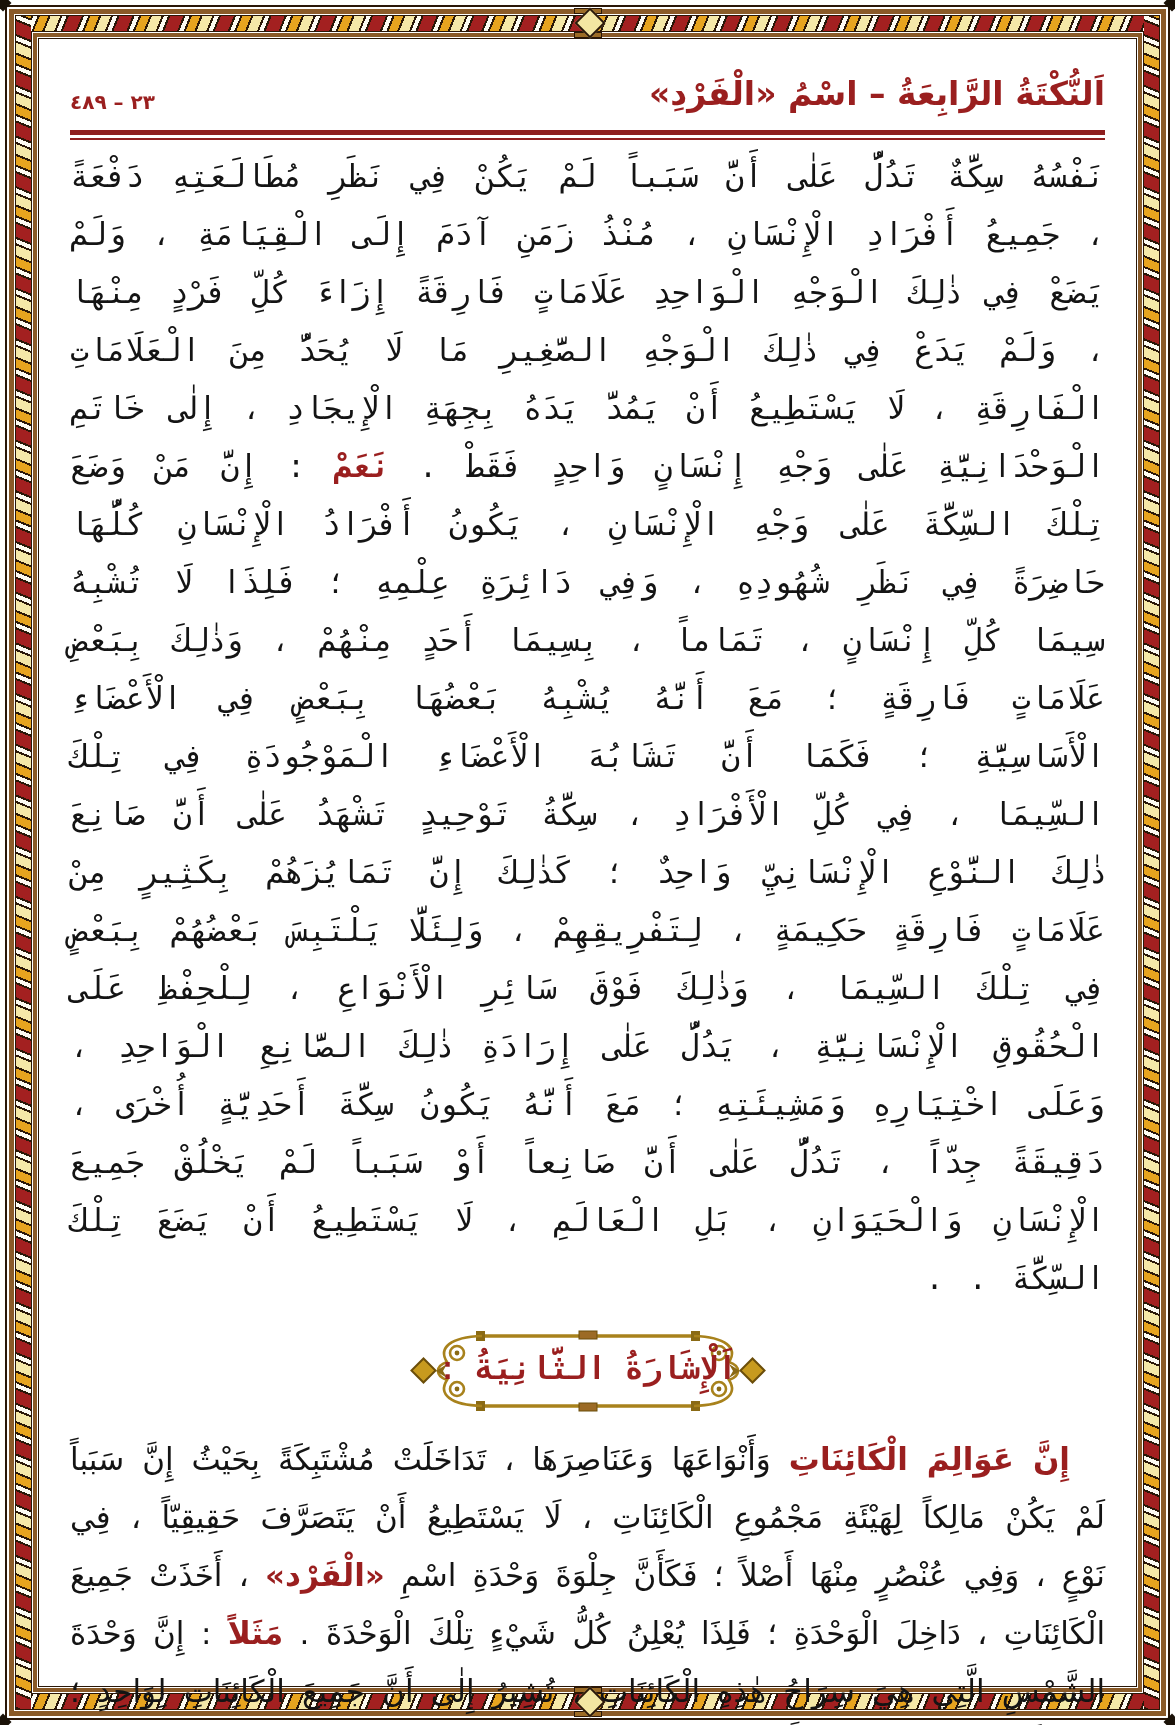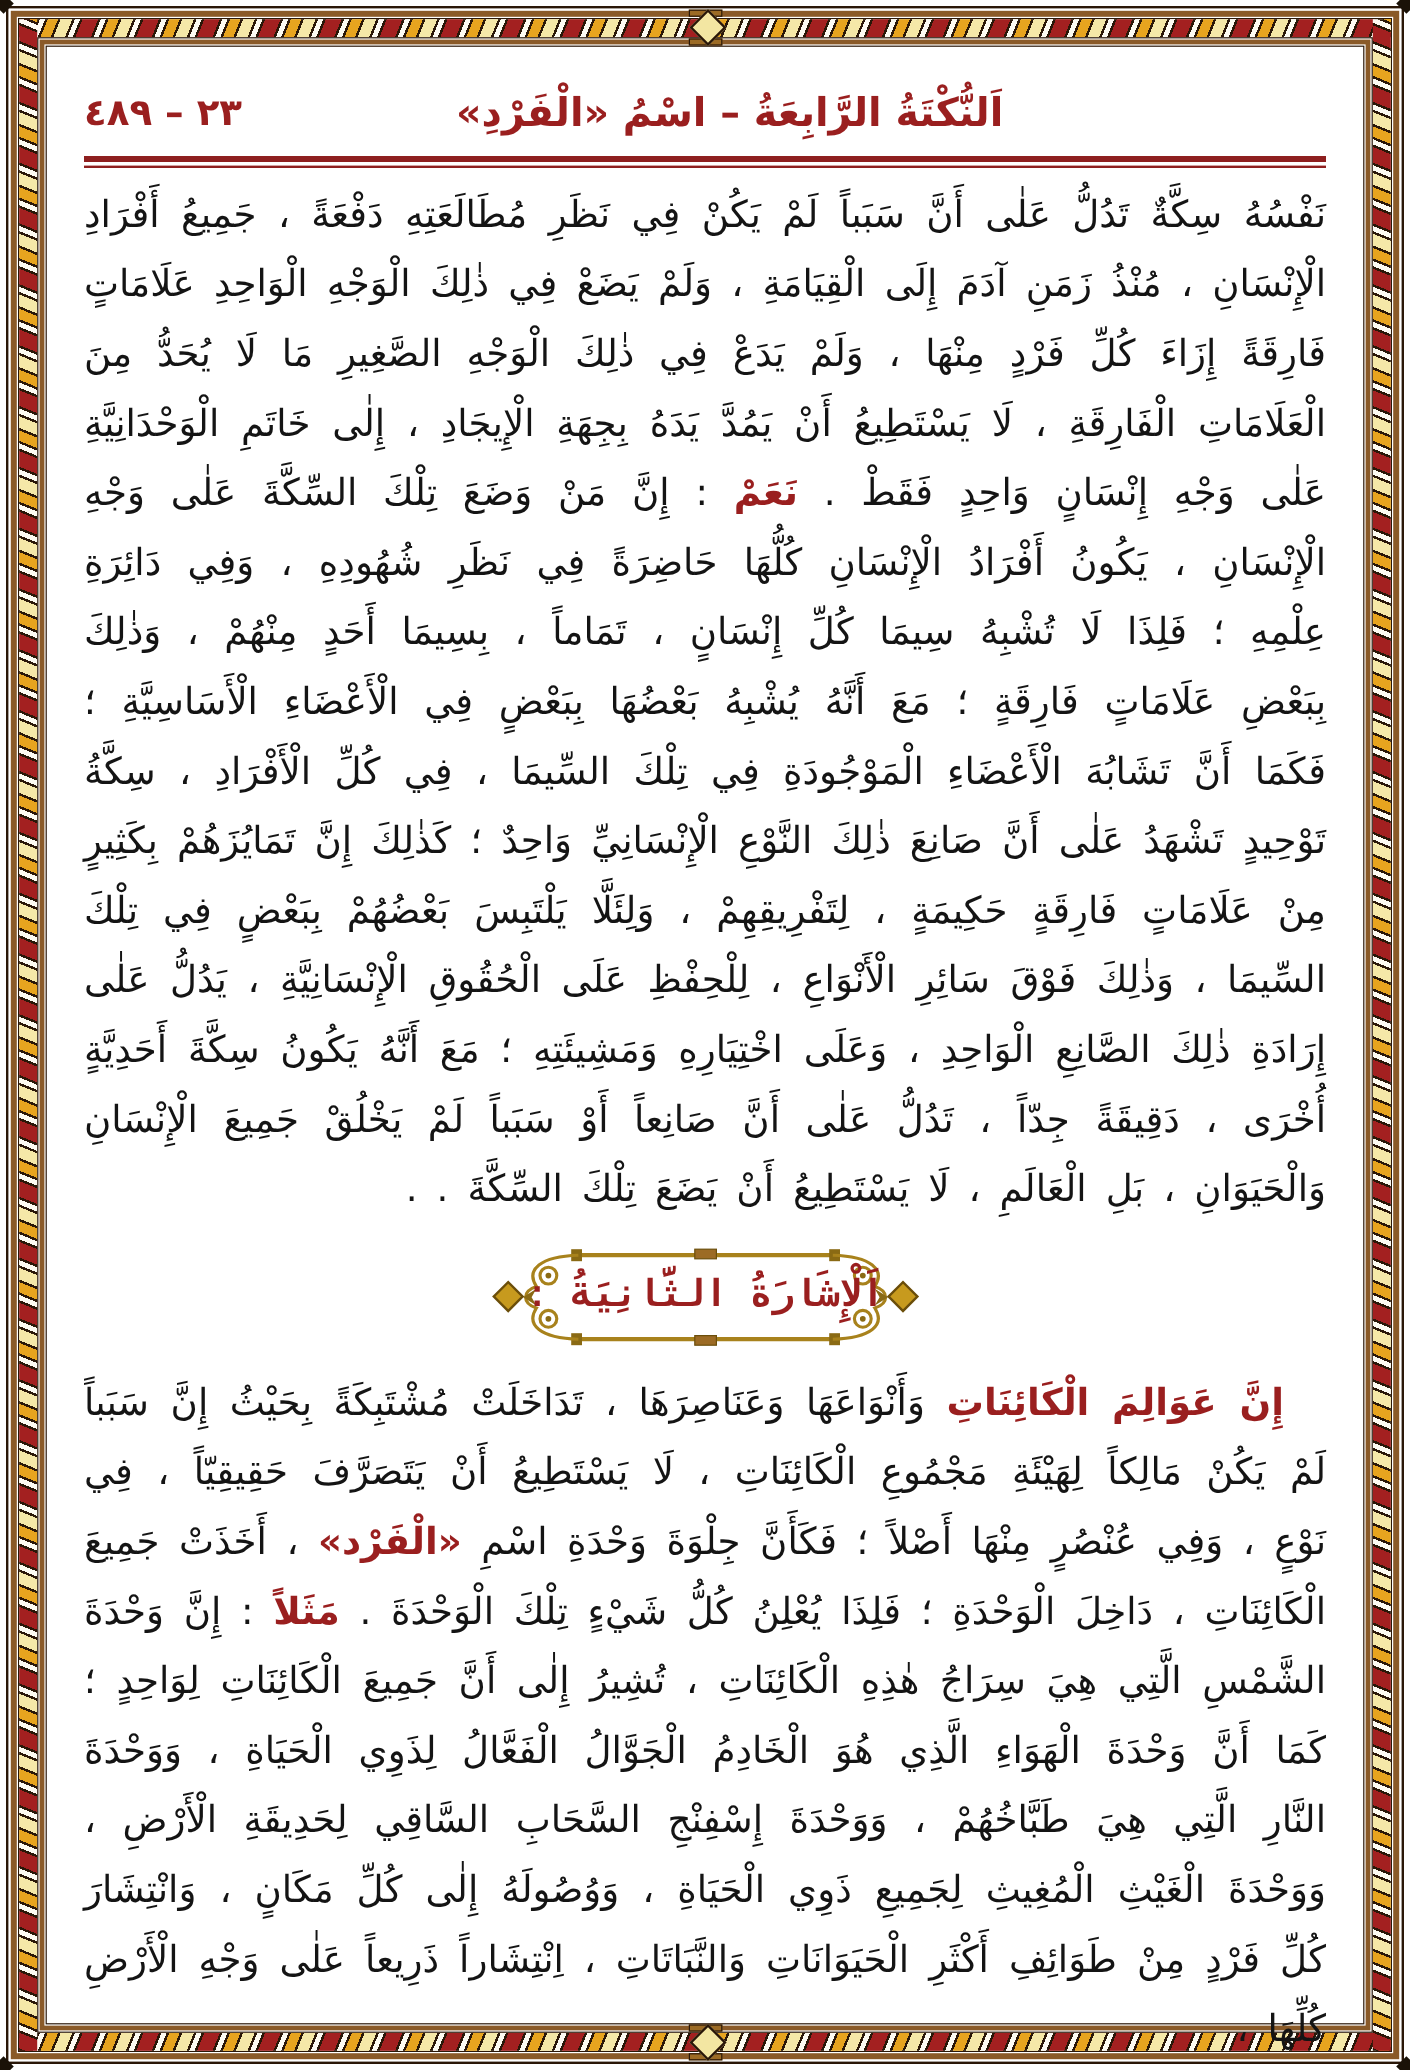--- a/index.html
+++ b/index.html
@@ -62,39 +62,39 @@
   
   .content {
     position:absolute; inset:40px;
     padding:34px 30px 0 30px;
     direction:rtl;
     box-sizing:border-box;
   }
 
   .header { display:flex; direction:rtl; align-items:flex-end; }
   .title {
-    flex:1; text-align:left; padding-left:60px;
+    flex:1; text-align:right; padding-left:60px;
     color:#9a1f1f; font-weight:bold; font-size:33px; line-height:1.2;
     white-space:nowrap;
   }
   .pagenum {
     width:250px; direction:rtl; text-align:left;
-    color:#9a1f1f; font-weight:bold; font-size:31px; line-height:1.2;
+    color:#9a1f1f; font-weight:bold; font-size:20px; line-height:1.2;
     white-space:nowrap;
   }
 
   .rule-thick { height:5px; background:#8e1f1f; margin-top:16px; }
   .rule-thin  { height:2px; background:#8e1f1f; margin-top:3px; }
 
   .body-text {
     font-size:31px; line-height:58px; color:#141414;
     text-align:justify; word-spacing:6px;
     margin:0;
   }
-  .para1 { margin-top:10px; }
+  .para1 { margin-top:10px;font-family:Liberation Mono, monospace; }
   .para2 { margin-top:6px; text-indent:35px; }
   .em-red { color:#9a1f1f; font-weight:bold; }
 
   
   .heading-wrap {
     position:relative; width:400px; height:98px;
     margin:12px auto 10px auto;
     font-family:Liberation Mono, monospace;
   }
   .heading-wrap svg { position:absolute; inset:0; }

